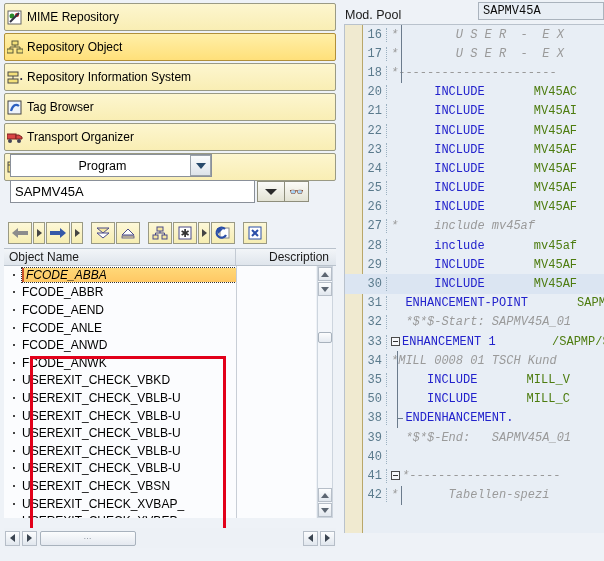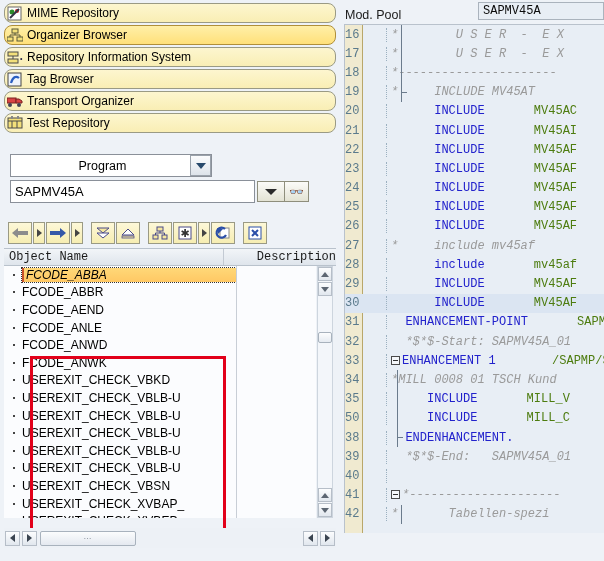--- a/index.html
+++ b/index.html
@@ -20,25 +20,25 @@
   #left-pane {
     position: absolute; left: 0; top: 0;
     width: 340px; height: 561px;
     background: #eef2f7;
   }
 
   
   #nav-list { position: absolute; left: 4px; top: 3px; width: 332px; }
   .nav-btn {
     position: relative;
-    height: 20px;
+    height: 28px;
     margin-bottom: 2px;
     background: linear-gradient(#fdf6cf, #f9eeb4);
     border: 1px solid #9a9a84;
-    border-radius: 8px;
+    border-radius: 2px;
     display: flex; align-items: center;
     padding-left: 2px;
     cursor: pointer;
   }
   .nav-btn.selected {
     background: linear-gradient(#ffefa8, #ffe07a);
     border-color: #b08f3a;
   }
   .nav-ico {
     width: 16px; height: 15px;
@@ -124,21 +124,21 @@
   .arrow-r:after  { right:0px; border-left:6px solid #3458a8; }
 
   
   #list-head {
     position: absolute; left: 4px; top: 248px;
     width: 332px; height: 18px;
     background: linear-gradient(#f2f5f8, #dfe5ec);
     border-top: 1px solid #b9c2cc;
     border-bottom: 1px solid #b9c2cc;
     display: flex; align-items: center;
-    font-size: 12px; color: #1a1a1a; font-family: Liberation Mono, monospace;
+    font-size: 12px; color: #1a1a1a;
   }
   #list-head .col1 { width: 232px; padding-left: 5px; border-right: 1px solid #c3cad3; height: 100%; display:flex; align-items:center;}
   #list-head .col2 { padding-left: 5px; margin-left: 28px; }
 
   
   #list-body {
     position: absolute; left: 4px; top: 266px;
     width: 312px; height: 252px;
     background: #fbfcfe;
     overflow: hidden;
@@ -271,21 +271,21 @@
   .crow {
     position: relative;
     height: 19.2px;
     display: flex; align-items: center;
     font-family: "Liberation Mono", monospace;
     font-size: 12px;
     white-space: pre;
   }
   .crow.hl { background: #dbe5f2; }
   .lnum {
-    width: 42px; text-align: left;
+    width: 42px; text-align: right;
     color: #5a7a8c; font-size: 12px;
     padding-right: 4px;
     flex: 0 0 42px;
     border-right: 1px dotted #9bb0c0;
     margin-right: 0px;
   }
   .ctext { padding-left: 4px; flex: 1; overflow: hidden; }
   .kw { color: #2222cc; }
   .cmt { color: #9a9a9a; font-style: italic; }
   .plain { color: #4d7c0f; margin-left: 42px; }
@@ -331,21 +331,21 @@
             </svg></span>
           <span class="nav-lbl">MIME Repository</span>
         </div>
         <div class="nav-btn selected">
           <span class="nav-ico"><svg width="16" height="15">
               <rect x="5" y="1" width="6" height="4" fill="#f3e07a" stroke="#5a5a3a"></rect>
               <rect x="0" y="9" width="6" height="4" fill="#f3e07a" stroke="#5a5a3a"></rect>
               <rect x="10" y="9" width="6" height="4" fill="#f3e07a" stroke="#5a5a3a"></rect>
               <path d="M8 5 v2 M3 9 V7 H13 V9" stroke="#5a5a3a" fill="none"></path>
             </svg></span>
-          <span class="nav-lbl">Organizer Browser</span>
+          <span class="nav-lbl">Repository Object</span>
         </div>
         <div class="nav-btn">
           <span class="nav-ico"><svg width="16" height="15">
               <rect x="1" y="2" width="10" height="4" fill="#f3e07a" stroke="#4a4a4a"></rect>
               <rect x="1" y="9" width="10" height="4" fill="#f3e07a" stroke="#4a4a4a"></rect>
               <path d="M6 6 v3" stroke="#4a4a4a"></path>
               <text x="13" y="11" font-size="7" fill="#224">•</text>
             </svg></span>
           <span class="nav-lbl">Repository Information System</span>
         </div>
@@ -560,21 +560,20 @@
       <span class="lbl">Mod. Pool</span>
     </div>
     <div id="modpool-field">SAPMV45A</div>
 
     <div id="code-area">
       <div id="gutter-cream"></div>
       <div id="code-lines">
           <div class="crow"><span class="lnum">16</span><span class="guide" style="left: 56px;"></span><span class="ctext"><span class="cmt">*        U S E R  -  E X</span></span></div>
           <div class="crow"><span class="lnum">17</span><span class="guide" style="left: 56px;"></span><span class="ctext"><span class="cmt">*        U S E R  -  E X</span></span></div>
           <div class="crow"><span class="lnum">18</span><span class="guide" style="left: 56px;"></span><span class="ctext"><span class="cmt">*----------------------</span></span></div>
-          <div class="crow"><span class="lnum">19</span><span class="guide end" style="left: 56px;"></span><span class="ctext"><span class="cmt">*     INCLUDE MV45AT</span></span></div>
           <div class="crow"><span class="lnum">20</span><span class="ctext"><span class="kw">      INCLUDE</span><span class="plain"> MV45AC</span></span></div>
           <div class="crow"><span class="lnum">21</span><span class="ctext"><span class="kw">      INCLUDE</span><span class="plain"> MV45AI</span></span></div>
           <div class="crow"><span class="lnum">22</span><span class="ctext"><span class="kw">      INCLUDE</span><span class="plain"> MV45AF</span></span></div>
           <div class="crow"><span class="lnum">23</span><span class="ctext"><span class="kw">      INCLUDE</span><span class="plain"> MV45AF</span></span></div>
           <div class="crow"><span class="lnum">24</span><span class="ctext"><span class="kw">      INCLUDE</span><span class="plain"> MV45AF</span></span></div>
           <div class="crow"><span class="lnum">25</span><span class="ctext"><span class="kw">      INCLUDE</span><span class="plain"> MV45AF</span></span></div>
           <div class="crow"><span class="lnum">26</span><span class="ctext"><span class="kw">      INCLUDE</span><span class="plain"> MV45AF</span></span></div>
           <div class="crow"><span class="lnum">27</span><span class="ctext"><span class="cmt">*     include mv45af</span></span></div>
           <div class="crow"><span class="lnum">28</span><span class="ctext"><span class="kw">      include</span><span class="plain"> mv45af</span></span></div>
           <div class="crow"><span class="lnum">29</span><span class="ctext"><span class="kw">      INCLUDE</span><span class="plain"> MV45AF</span></span></div>

